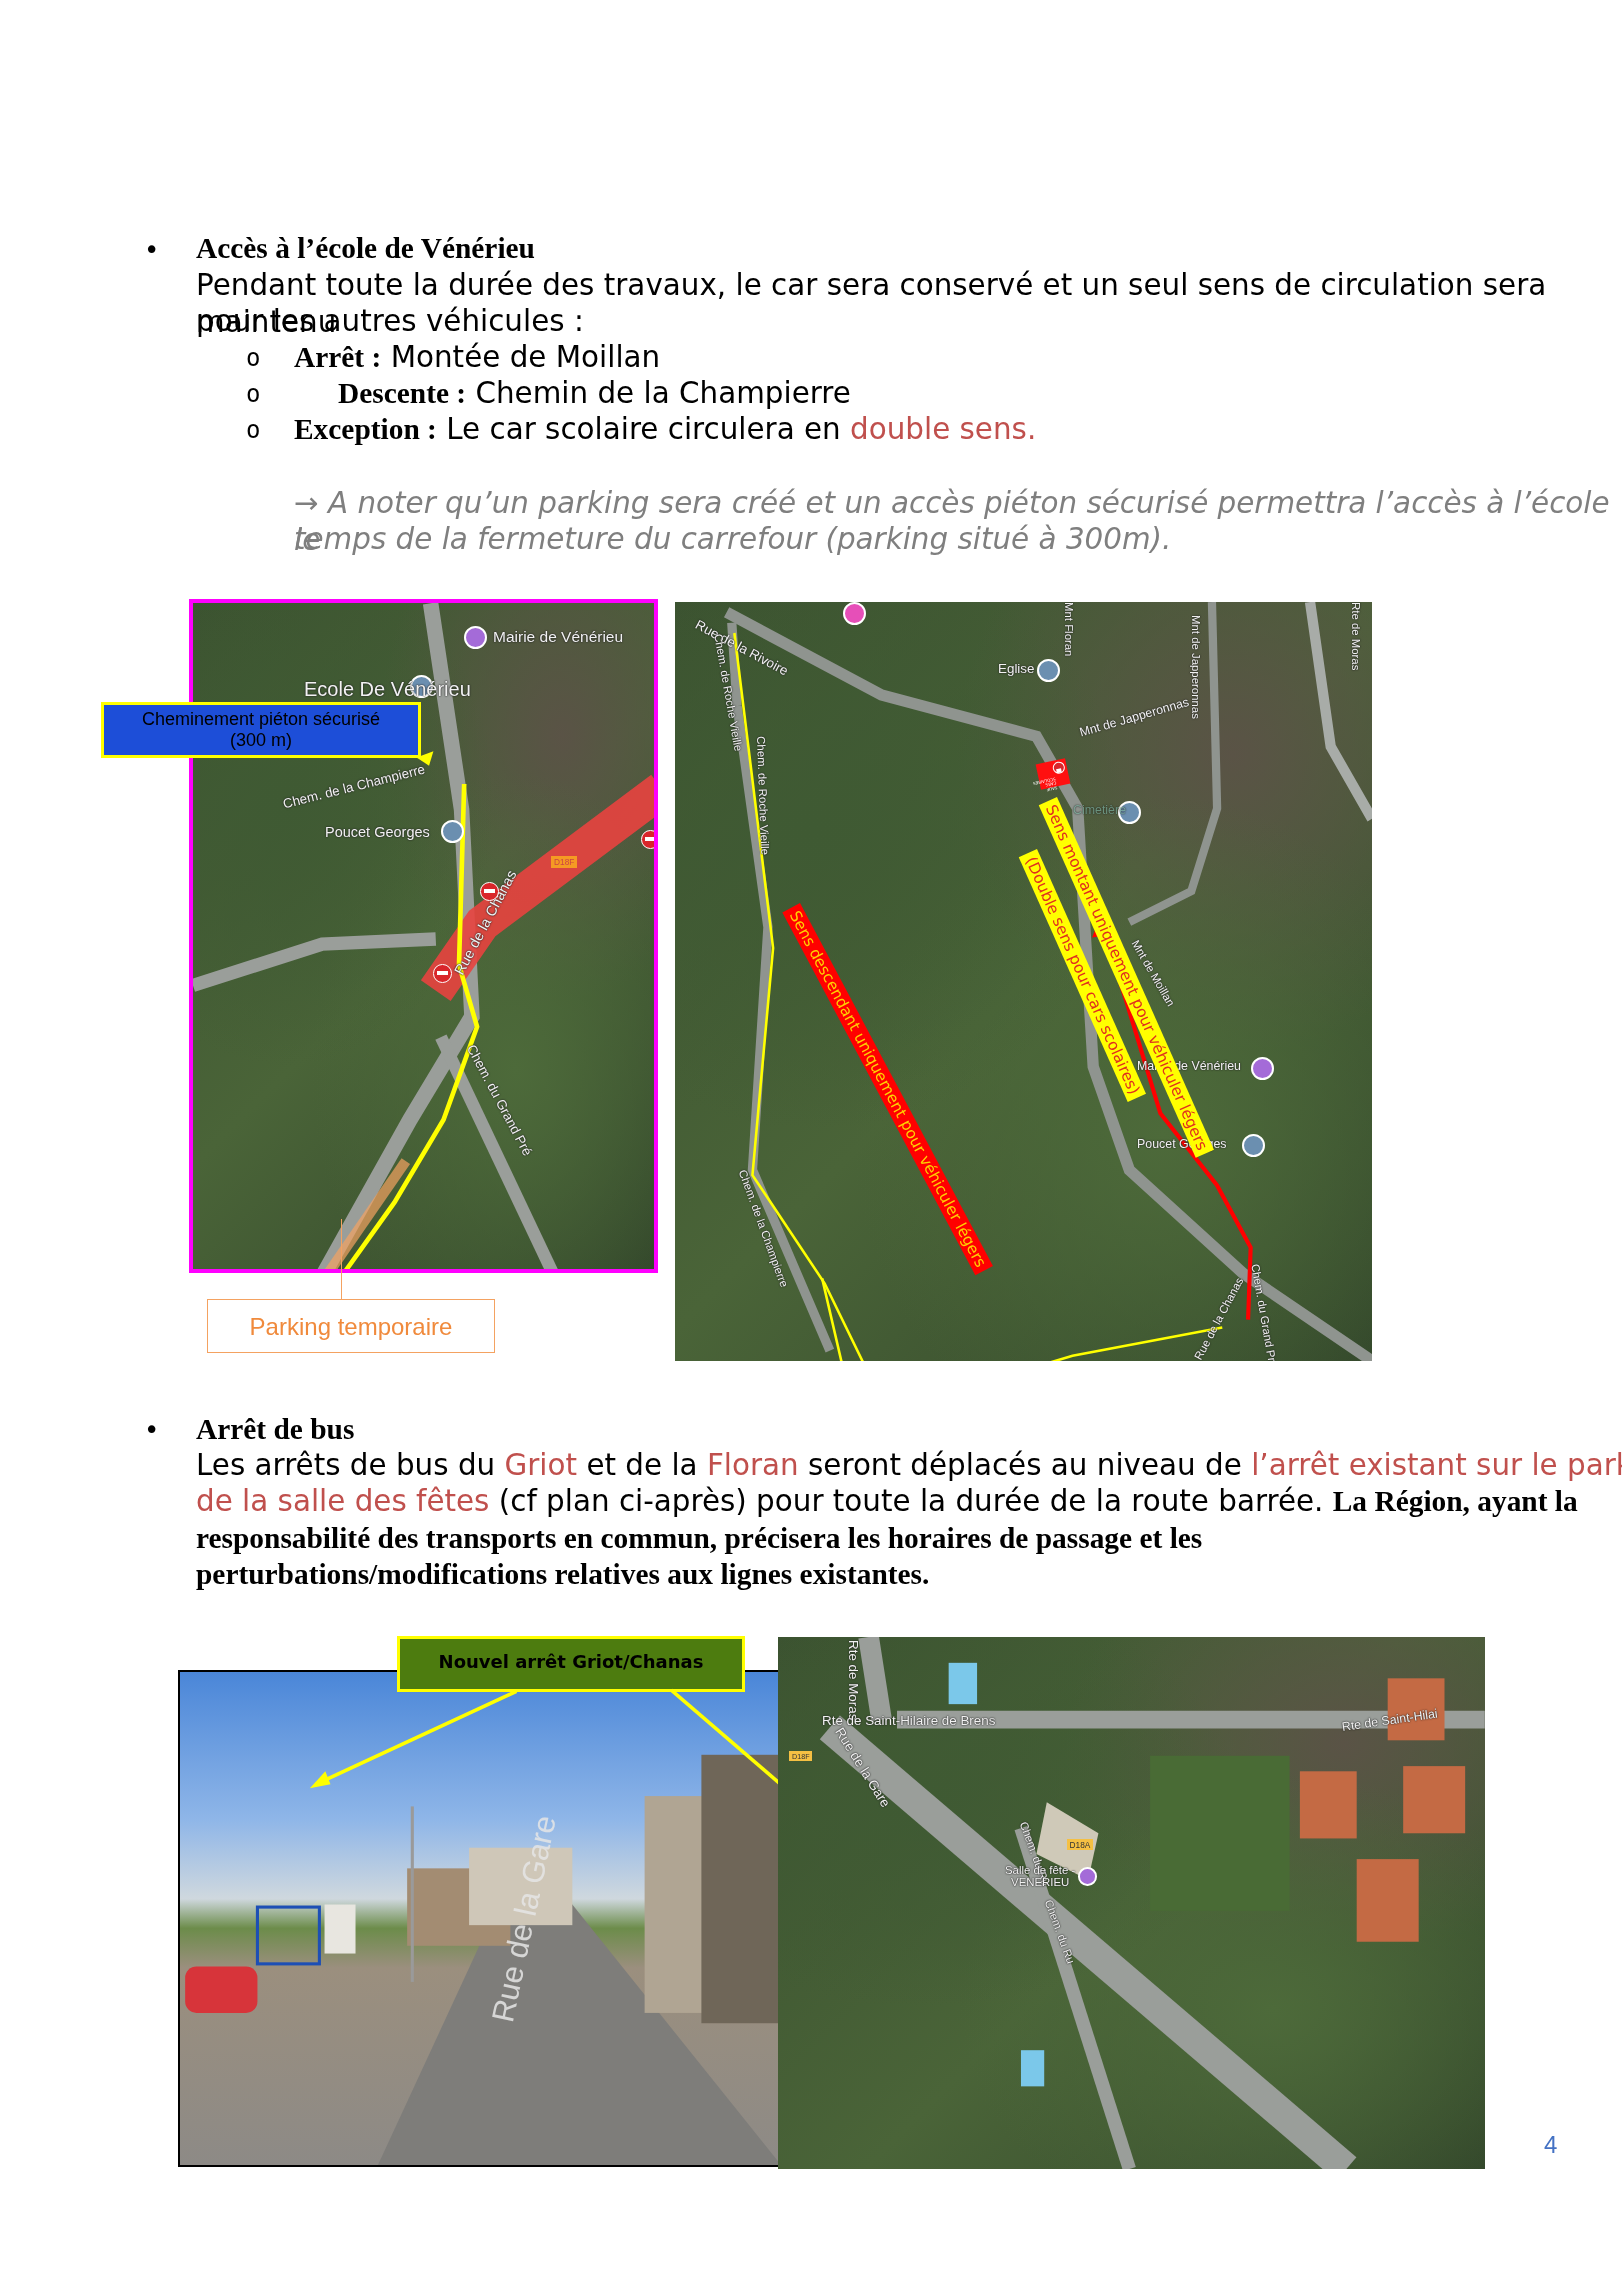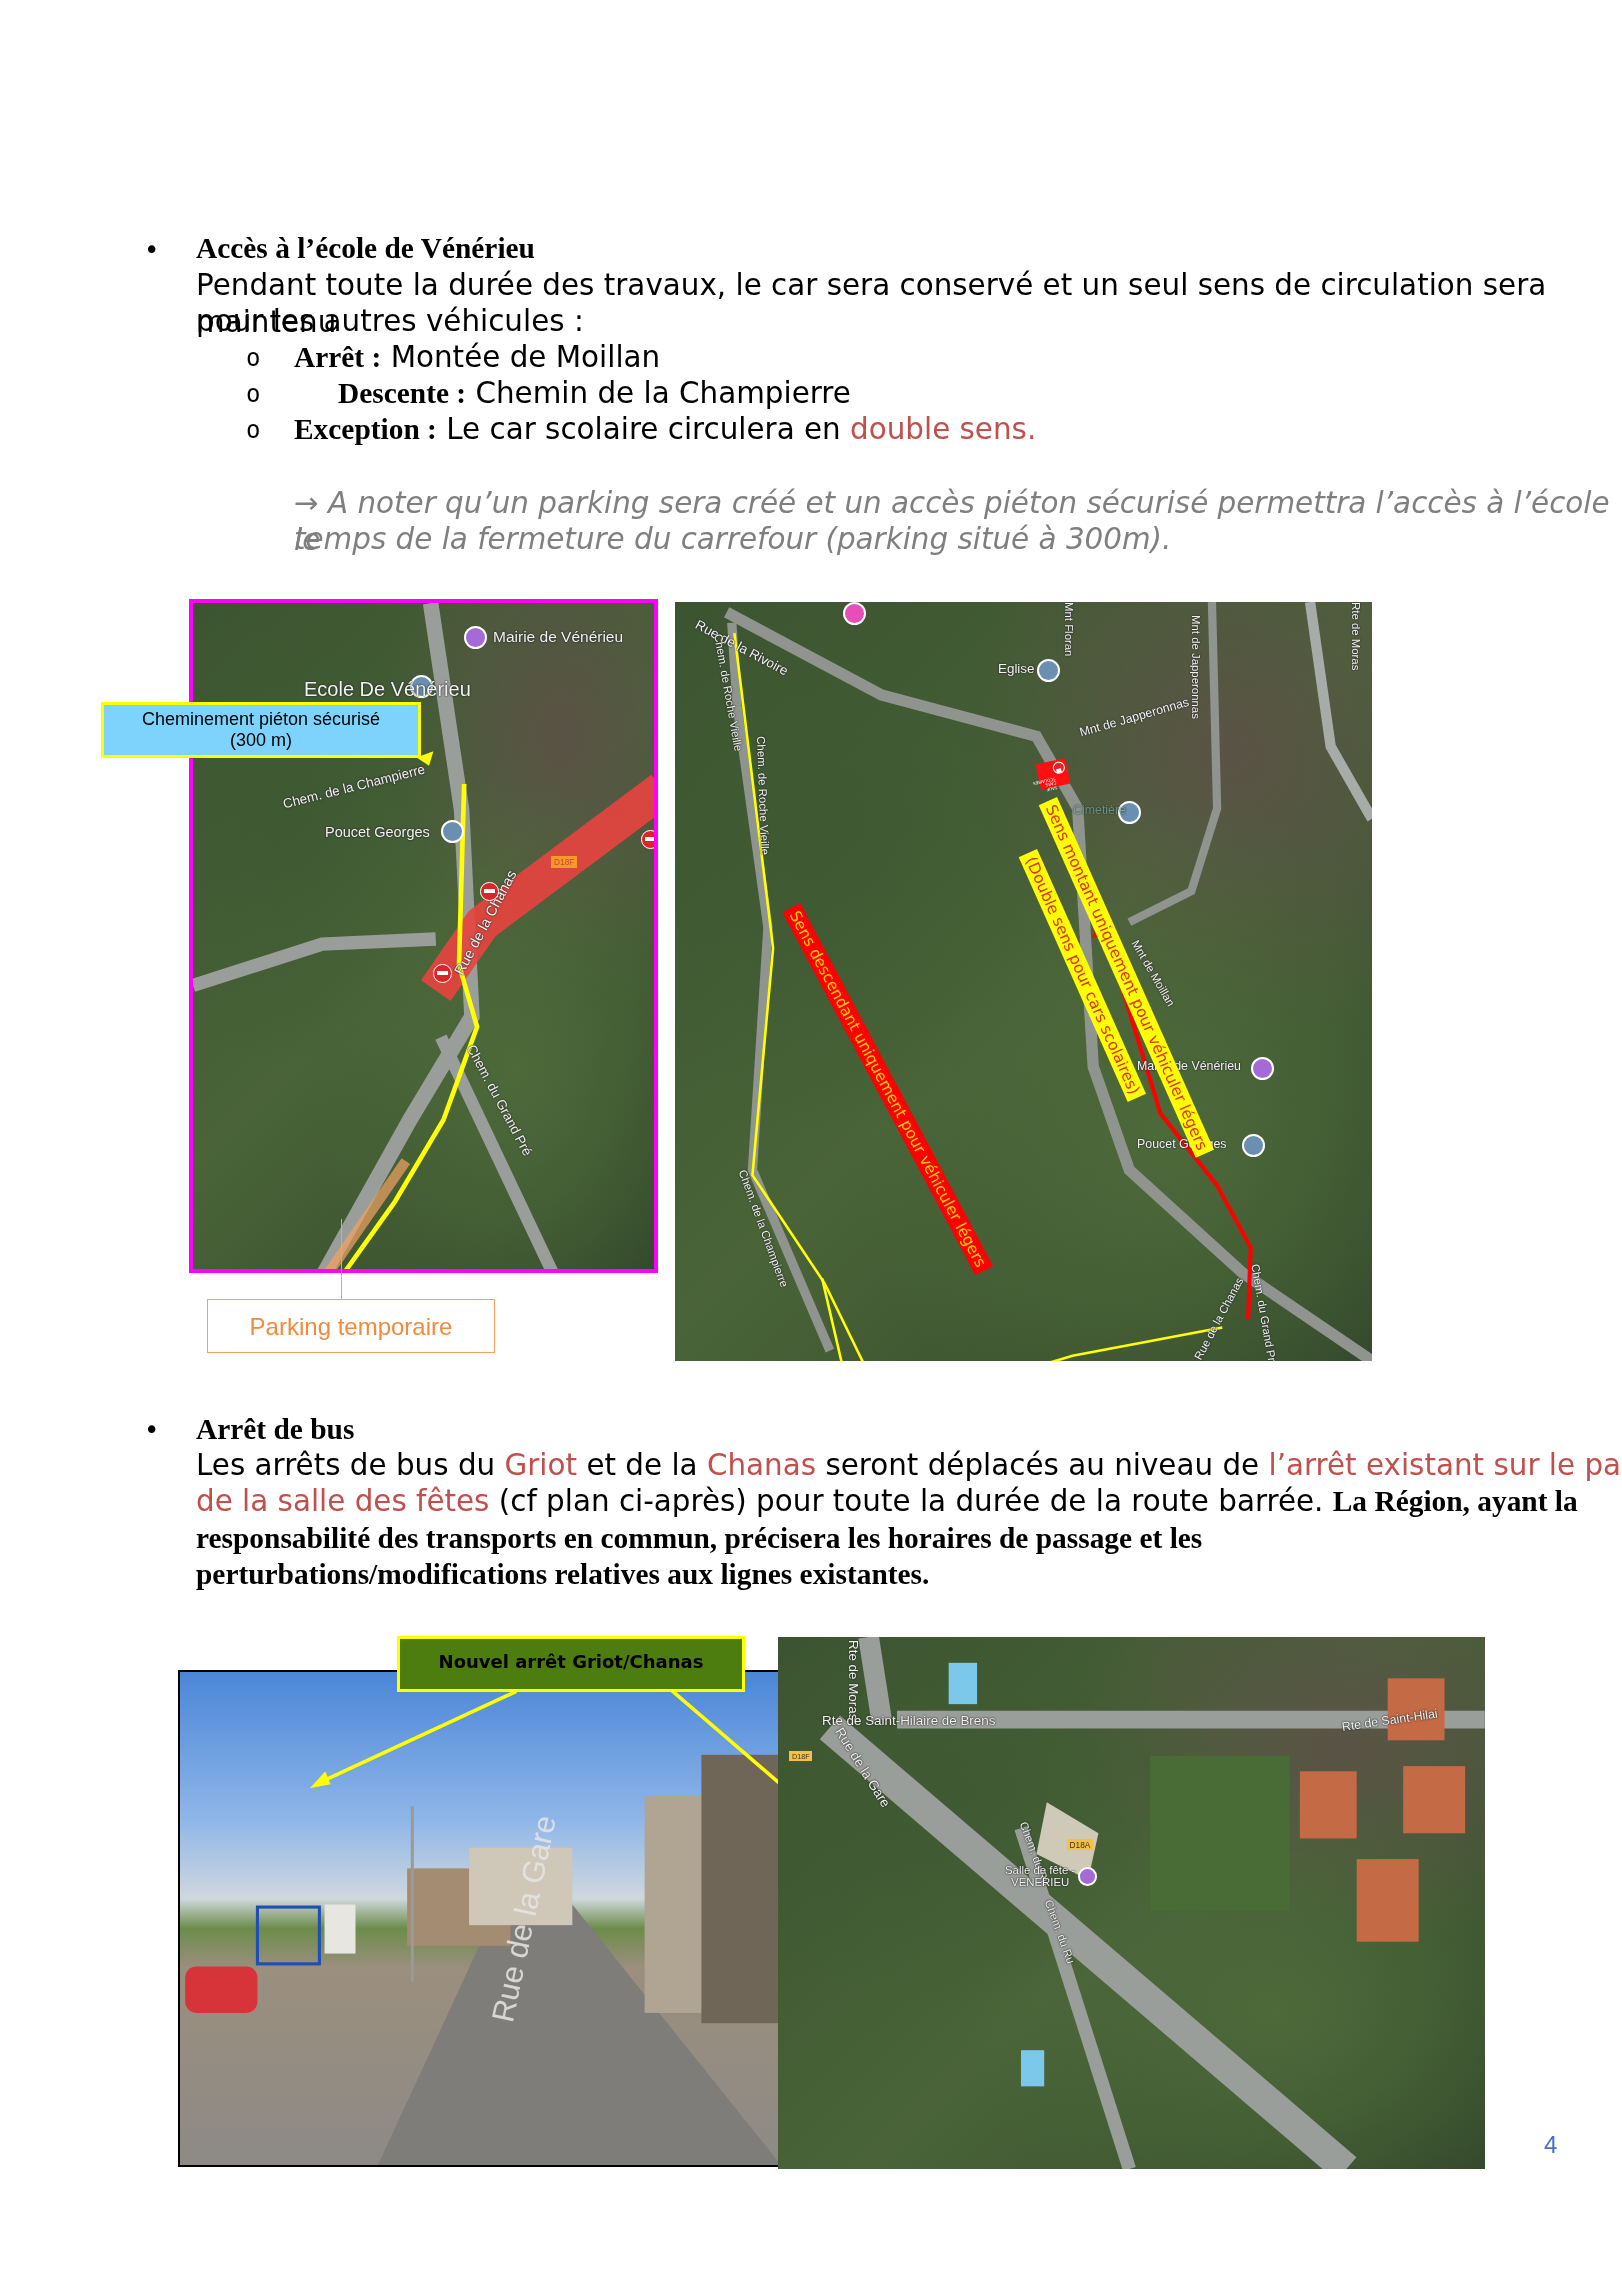--- a/index.html
+++ b/index.html
@@ -75,21 +75,21 @@
   <div class="pin" style="left:248px;top:217px;background:#6b8fb0;"></div>
   <div class="lbl" style="left:132px;top:221px;font-size:14.5px;">Poucet Georges</div>
   <div class="abs" style="left:358px;top:253px;background:#f59a23;color:#c44;font-size:8.3px;padding:1px 3.1px;font-family:'Liberation Sans',sans-serif;">D18F</div>
   <div class="lbl" style="left:258px;top:367px;font-size:14.5px;transform:rotate(-62deg);transform-origin:left top;">Rue de la Chanas</div>
   <div class="lbl" style="left:284px;top:439px;font-size:13.4px;transform:rotate(62deg);transform-origin:left top;">Chem. du Grand Pré</div>
   <div class="noentry" style="left:448px;top:227px;"></div>
   <div class="noentry" style="left:287px;top:279px;"></div>
   <div class="noentry" style="left:240px;top:361px;"></div>
 </div>
 
-<div class="callout" style="left:101px;top:702px;width:320px;height:56px;background:#7dd3fc;">
+<div class="callout" style="left:101px;top:702px;width:320px;height:56px;background:#1d4ed8;">
   <div style="font-size:18px;margin-top:4.1px;">Cheminement piéton sécurisé</div>
   <div style="font-size:18px;">(300 m)</div>
 </div>
 <div class="abs" style="left:418px;top:754px;width:0;height:0;border-left:9.3px solid transparent;border-right:9.3px solid transparent;border-top:12.4px solid #ffff00;transform:rotate(-20deg);"></div>
 
 <div class="abs" style="left:341px;top:1219px;width:1px;height:80px;background:#f4a261;"></div>
 <div class="abs" style="left:207px;top:1299px;width:288px;height:54px;border:1.5px solid #f4a261;color:#f08a3c;font-size:24px;line-height:54px;text-align:center;font-family:'Liberation Sans',sans-serif;box-sizing:border-box;">Parking temporaire</div>
 
 <div class="map sat" style="left:675px;top:602px;width:697px;height:759px;">
   <svg width="697" height="759" viewBox="0 0 1350 1470">
@@ -131,21 +131,21 @@
   <div class="lbl" style="left:586px;top:661px;font-size:11.4px;transform:rotate(80deg);transform-origin:left top;">Chem. du Grand Pré</div>
 
   <div class="rband" style="left:125px;top:301px;transform:rotate(62deg);">Sens descendant uniquement pour véhiculer légers</div>
   <div class="yband" style="left:382px;top:195px;transform:rotate(66deg);">Sens montant uniquement pour véhiculer légers</div>
   <div class="yband" style="left:362px;top:247px;transform:rotate(66deg);">(Double sens pour cars scolaires)</div>
 </div>
 
 <div class="bullet" style="left:144px;top:1415px;">•</div>
 <div class="abs txt b" style="left:196px;top:1411px;">Arrêt de bus</div>
 <div class="abs txt" style="left:196px;top:1447px;white-space:nowrap;">
-  <span>Les arrêts de bus du </span><span class="red">Griot</span><span> et de la </span><span class="red">Chanas</span><span> seront déplacés au niveau de </span><span class="red">l’arrêt existant sur le parking</span>
+  <span>Les arrêts de bus du </span><span class="red">Griot</span><span> et de la </span><span class="red">Floran</span><span> seront déplacés au niveau de </span><span class="red">l’arrêt existant sur le parking</span>
 </div>
 <div class="abs txt" style="left:196px;top:1483px;white-space:nowrap;">
   <span class="red">de la salle des fêtes</span><span> (cf plan ci-après) pour toute la durée de la route barrée. </span><span class="b">La Région, ayant la</span>
 </div>
 <div class="abs txt b" style="left:196px;top:1520px;white-space:nowrap;">responsabilité des transports en commun, précisera les horaires de passage et les</div>
 <div class="abs txt b" style="left:196px;top:1556px;white-space:nowrap;">perturbations/modifications relatives aux lignes existantes.</div>
 
 <div class="map" style="left:178px;top:1670px;width:604px;height:497px;border:2.1px solid #000;box-sizing:border-box;background:linear-gradient(#4a86d8 0%,#8fb6e8 30%,#cfd8de 46%,#6c8c4a 52%,#9b8f7e 60%,#8d8a86 100%);">
   <svg width="604" height="497" viewBox="0 0 1170 962">
     <polygon points="380,962 640,400 720,400 1170,962" fill="#7e7d7a"></polygon>

